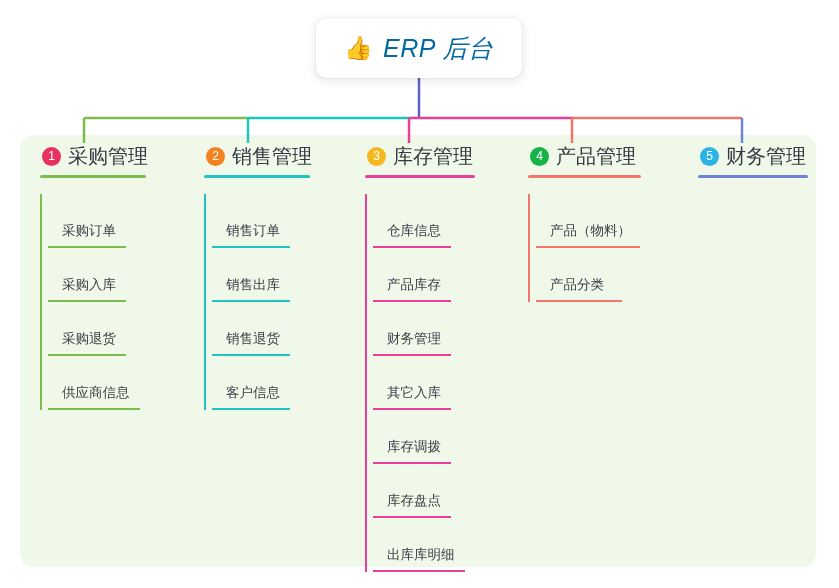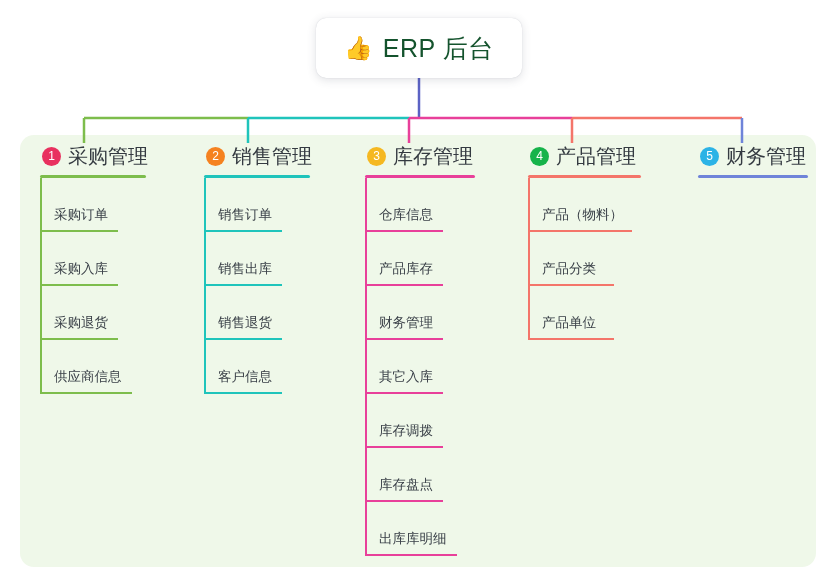--- a/index.html
+++ b/index.html
@@ -39,22 +39,23 @@
   }
   .title-emoji {
     font-size: 23px;
     line-height: 1;
     display: inline-block;
     color: #f2b731;
   }
   .title-text {
     font-size: 25px;
     letter-spacing: 0.5px;
-    color: #14532d;
+    color: #0369a1;
     white-space: nowrap;
+    font-style: italic;
   }
 
   
   .panel {
     position: absolute;
     left: 20px;
     top: 135px;
     width: 796px;
     height: 432px;
     background: #eff8e9;
@@ -111,22 +112,22 @@
   }
   .col-rule {
     height: 3px;
     border-radius: 2px;
     margin-top: 6px;
   }
 
   
   .items {
     position: relative;
-    margin-top: 0;
-    padding-left: 0;
+    margin-top: 16px;
+    padding-left: 8px;
   }
   .spine {
     position: absolute;
     left: 0;
     top: 0;
     width: 2px;
     bottom: 0;
   }
   .item {
     position: relative;
@@ -273,24 +274,20 @@
         <div class="items">
           <div class="spine" style="background: rgb(244, 117, 106);"></div>
           <div class="item">
             <span class="item-label">产品（物料）</span>
             <div class="item-rule" style="background: rgb(244, 117, 106); width: 104px;"></div>
           </div>
           <div class="item">
             <span class="item-label">产品分类</span>
             <div class="item-rule" style="background: rgb(244, 117, 106); width: 86px;"></div>
           </div>
-          <div class="item">
-            <span class="item-label">产品单位</span>
-            <div class="item-rule" style="background: rgb(244, 117, 106); width: 86px;"></div>
-          </div>
         </div>
       </div>
       <div class="column" style="left: 698px;">
         <div class="col-head">
           <span class="badge" style="background: rgb(44, 179, 230);">5</span>
           <span class="col-title">财务管理</span>
         </div>
         <div class="col-rule" style="background: rgb(111, 132, 217); width: 110px;"></div>
       </div>
     </div>

